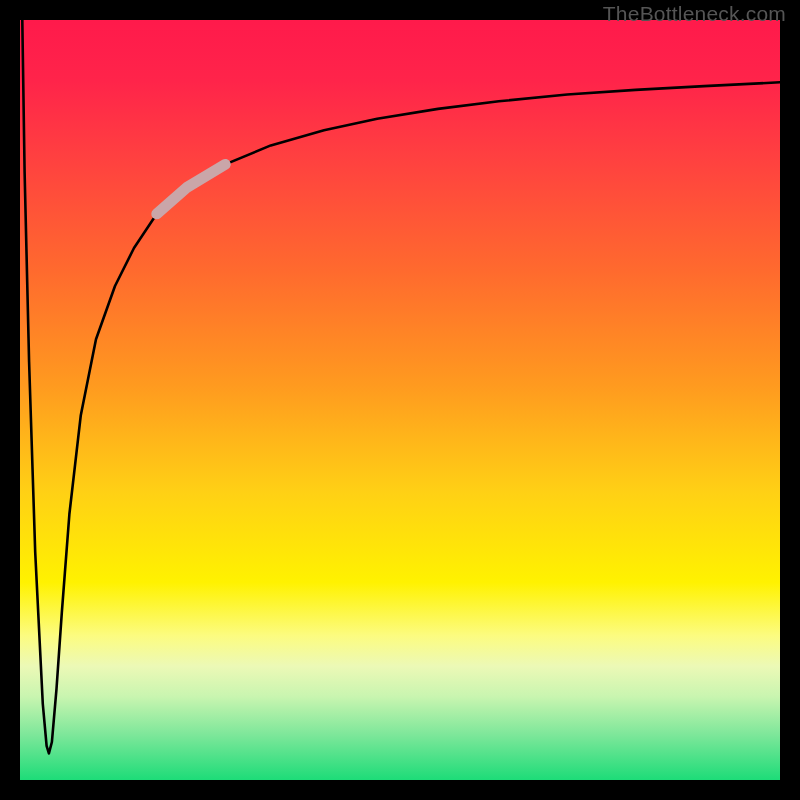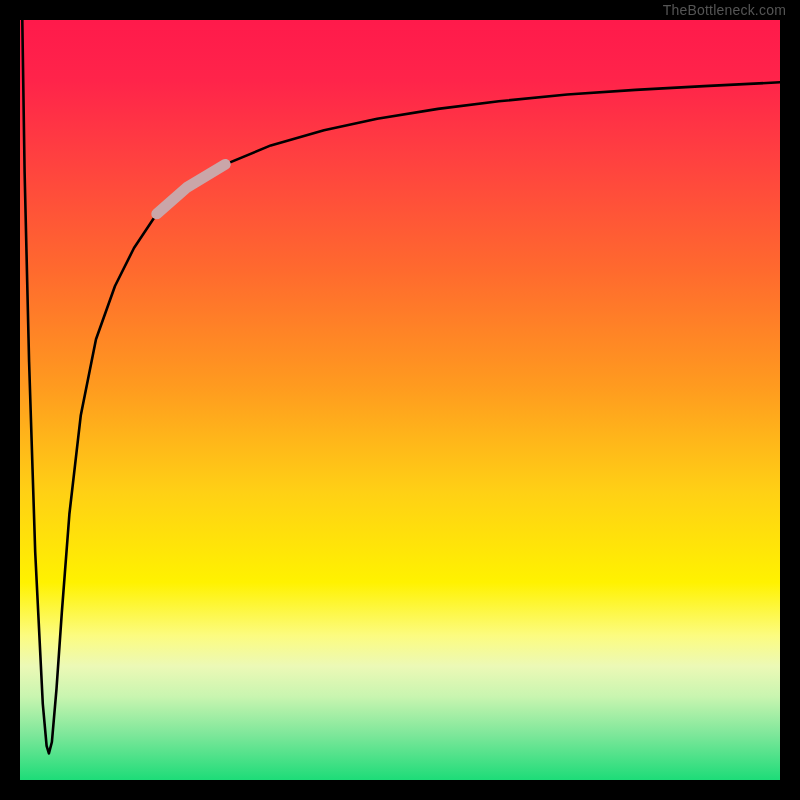--- a/index.html
+++ b/index.html
@@ -39,21 +39,21 @@
       #c9f5b0 89%,
       #7ee79a 94%,
       #1ddc78 100%
     );
   }
   .attribution {
     position: absolute;
     top: 2px;
     right: 14px;
     color: #555;
-    font-size: 14px;
+    font-size: 21px;
     letter-spacing: 0.2px;
   }
   svg.curve {
     position: absolute;
     left: 20px;
     top: 20px;
     width: 760px;
     height: 760px;
     overflow: visible;
   }

